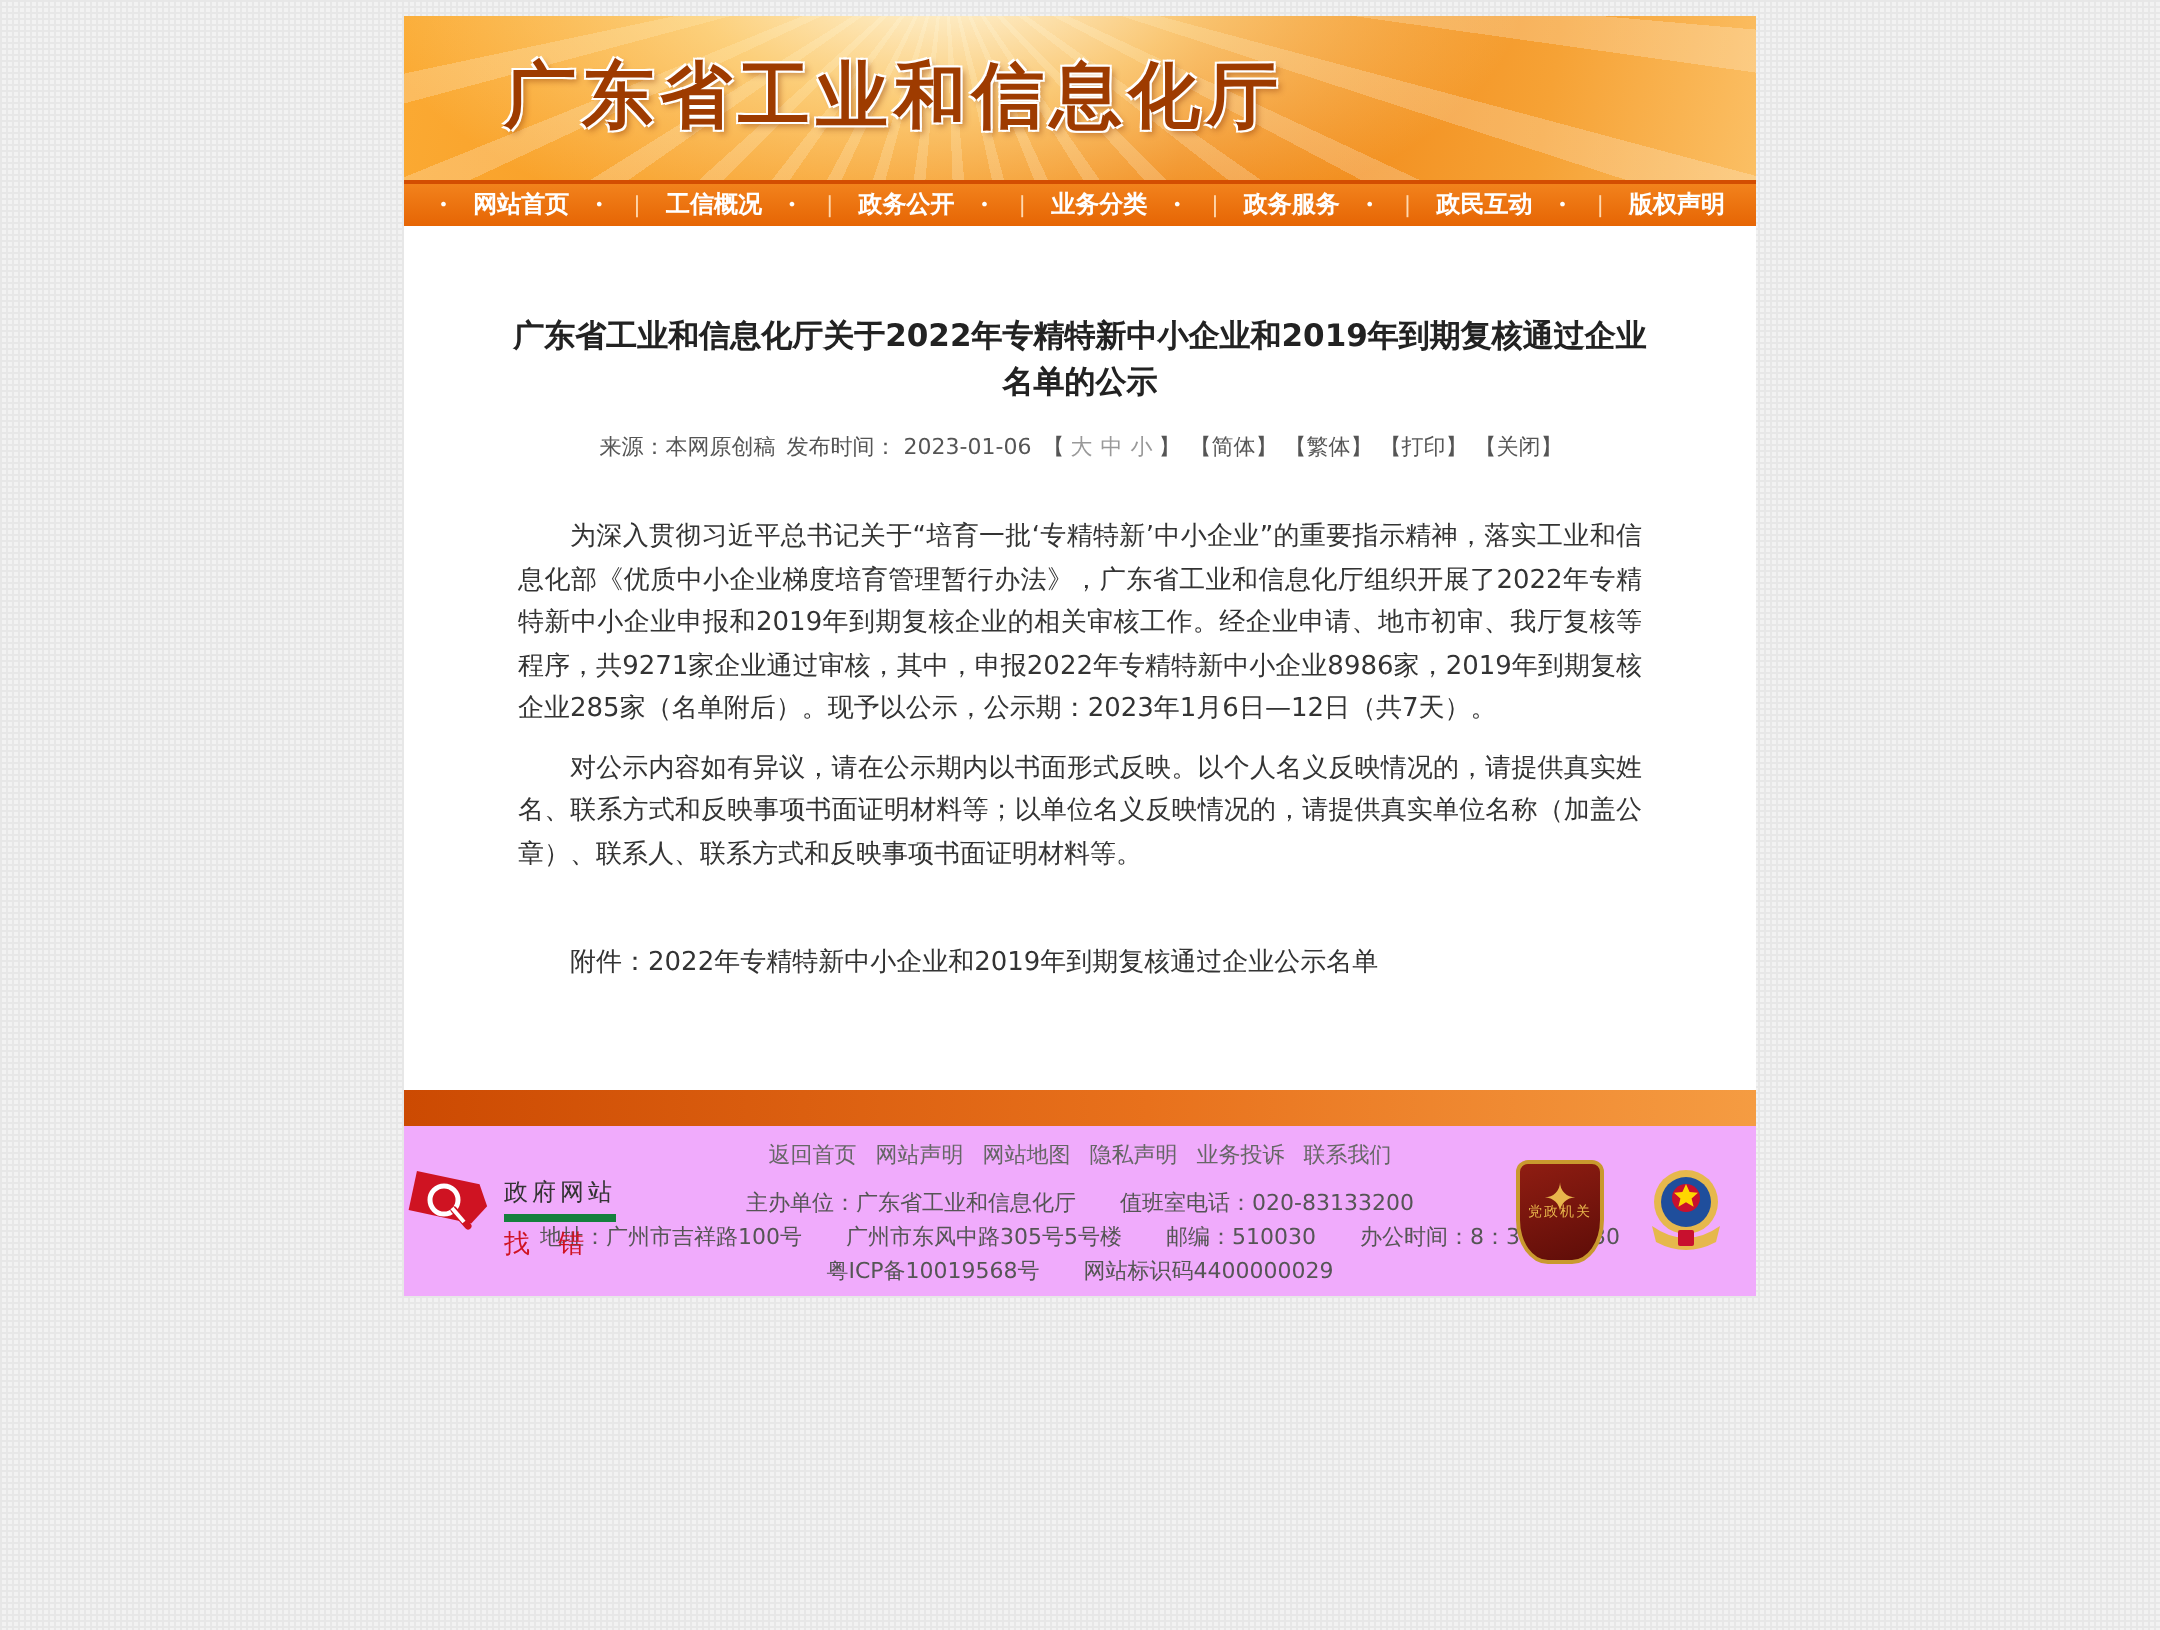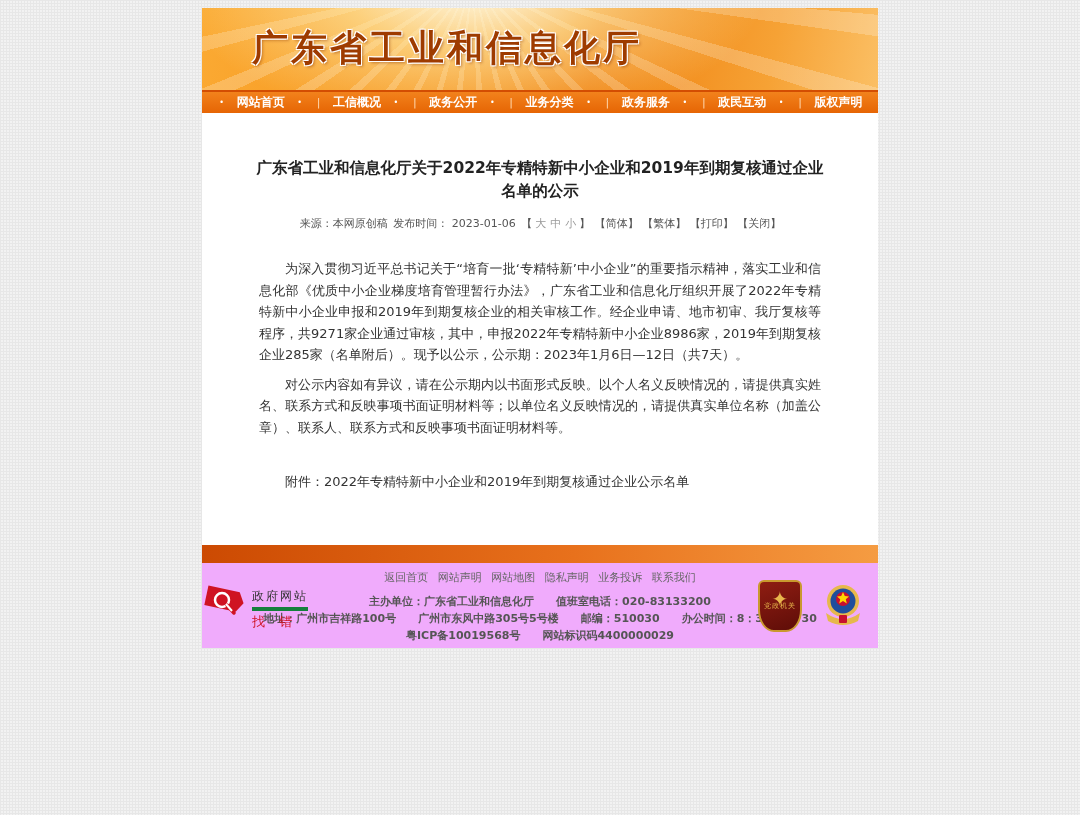--- a/index.html
+++ b/index.html
@@ -68,21 +68,21 @@
   .contact { margin-top:15px; }
 
   .rel { padding:0 57px; margin-top:39px; }
   .rel-h { font-size:13px; font-weight:bold; color:#ff6600; }
 
   
   .foot-bar { height:18px; background:linear-gradient(to right, #cc4a02, #e8711c 55%, #f59c42 100%); }
   .footer { position:relative; background:#f0abfc; height:85px; padding-top:7px; }
   .foot-links { text-align:center; font-size:11px; color:#666; }
   .foot-links a { color:#666; text-decoration:none; margin:0 3px; }
-  .foot-info { margin-top:8px; text-align:center; font-size:11px; color:#555; line-height:17px;font-weight:bold; }
+  .foot-info { margin-top:8px; text-align:center; font-size:11px; color:#555; line-height:17px; }
 
   .err-badge { position:absolute; left:2px; top:22px; display:flex; align-items:center; cursor:pointer; }
   .err-txt { margin-left:6px; }
   .err-t1 { font-size:12px; color:#333; letter-spacing:2px; border-bottom:4px solid #15803d; padding-bottom:2px; }
   .err-t2 { font-size:13px; color:#cf1322; font-weight:normal; letter-spacing:5px; margin-top:2px; }
 
   .badges { position:absolute; right:10px; top:16px; display:flex; align-items:center; }
   .badge-dz {
     width:44px; height:52px; margin-right:16px; cursor:pointer;
     background:linear-gradient(160deg,#8f1d12,#5e0d08);

